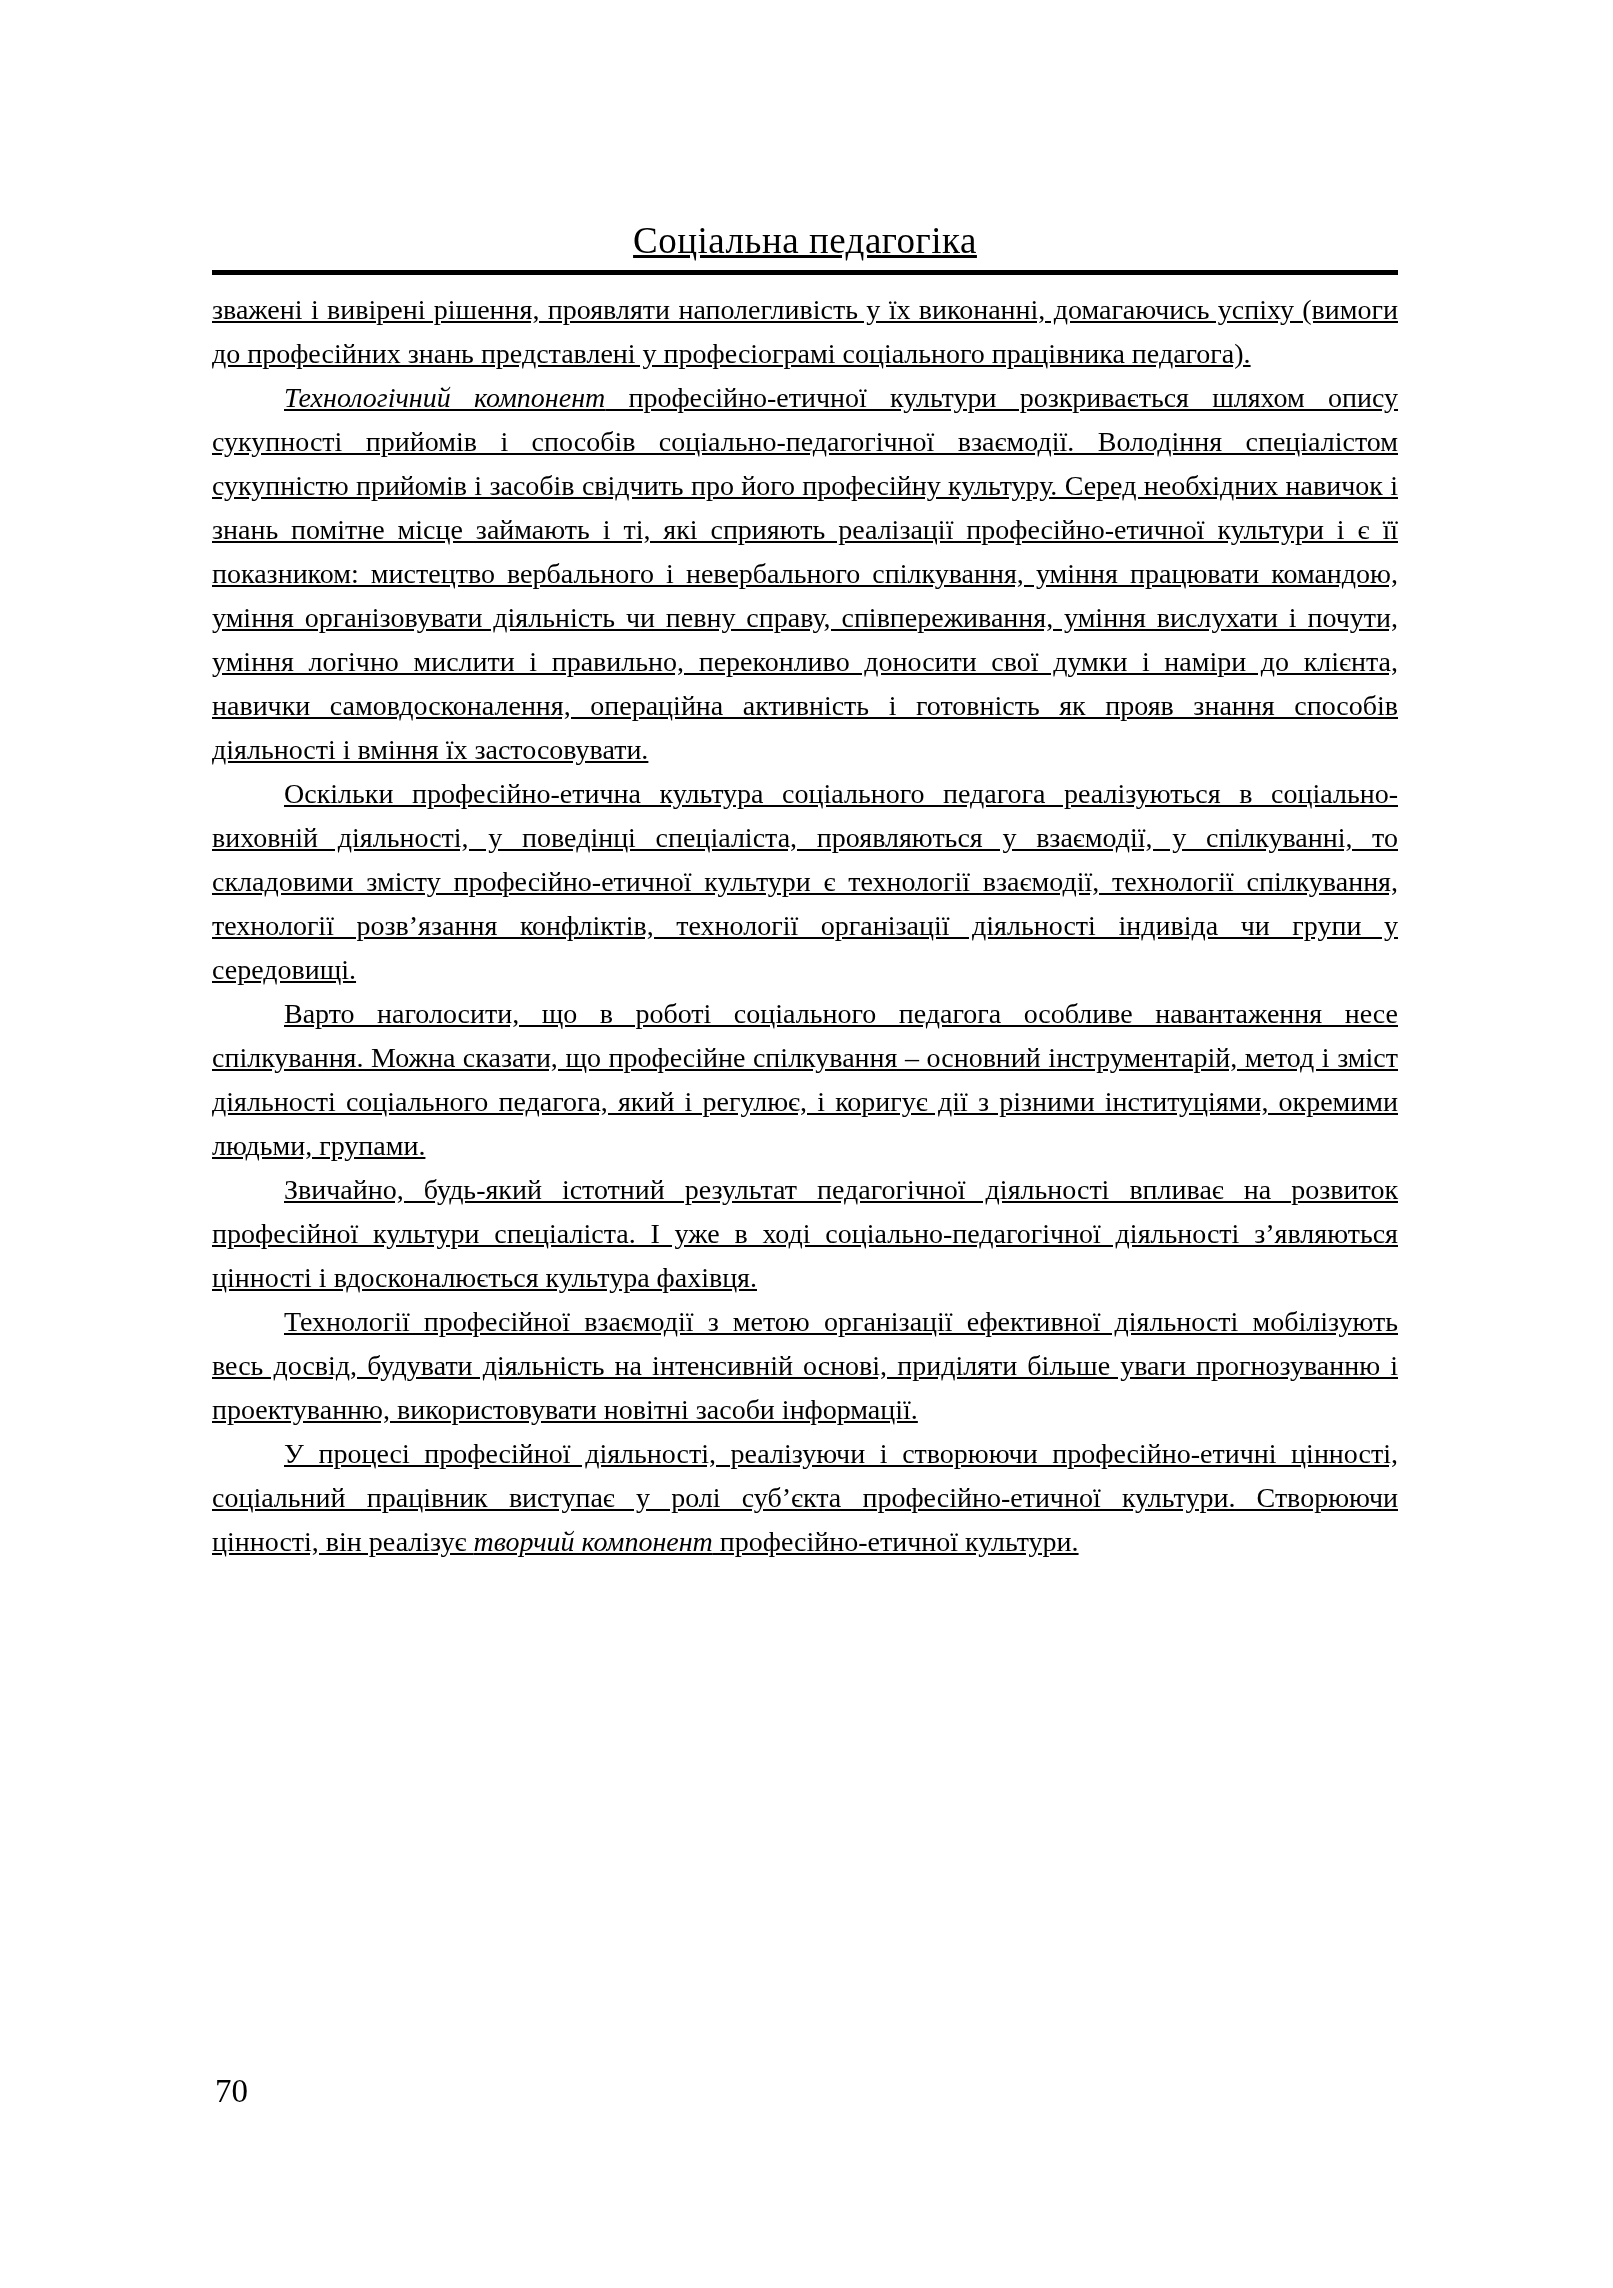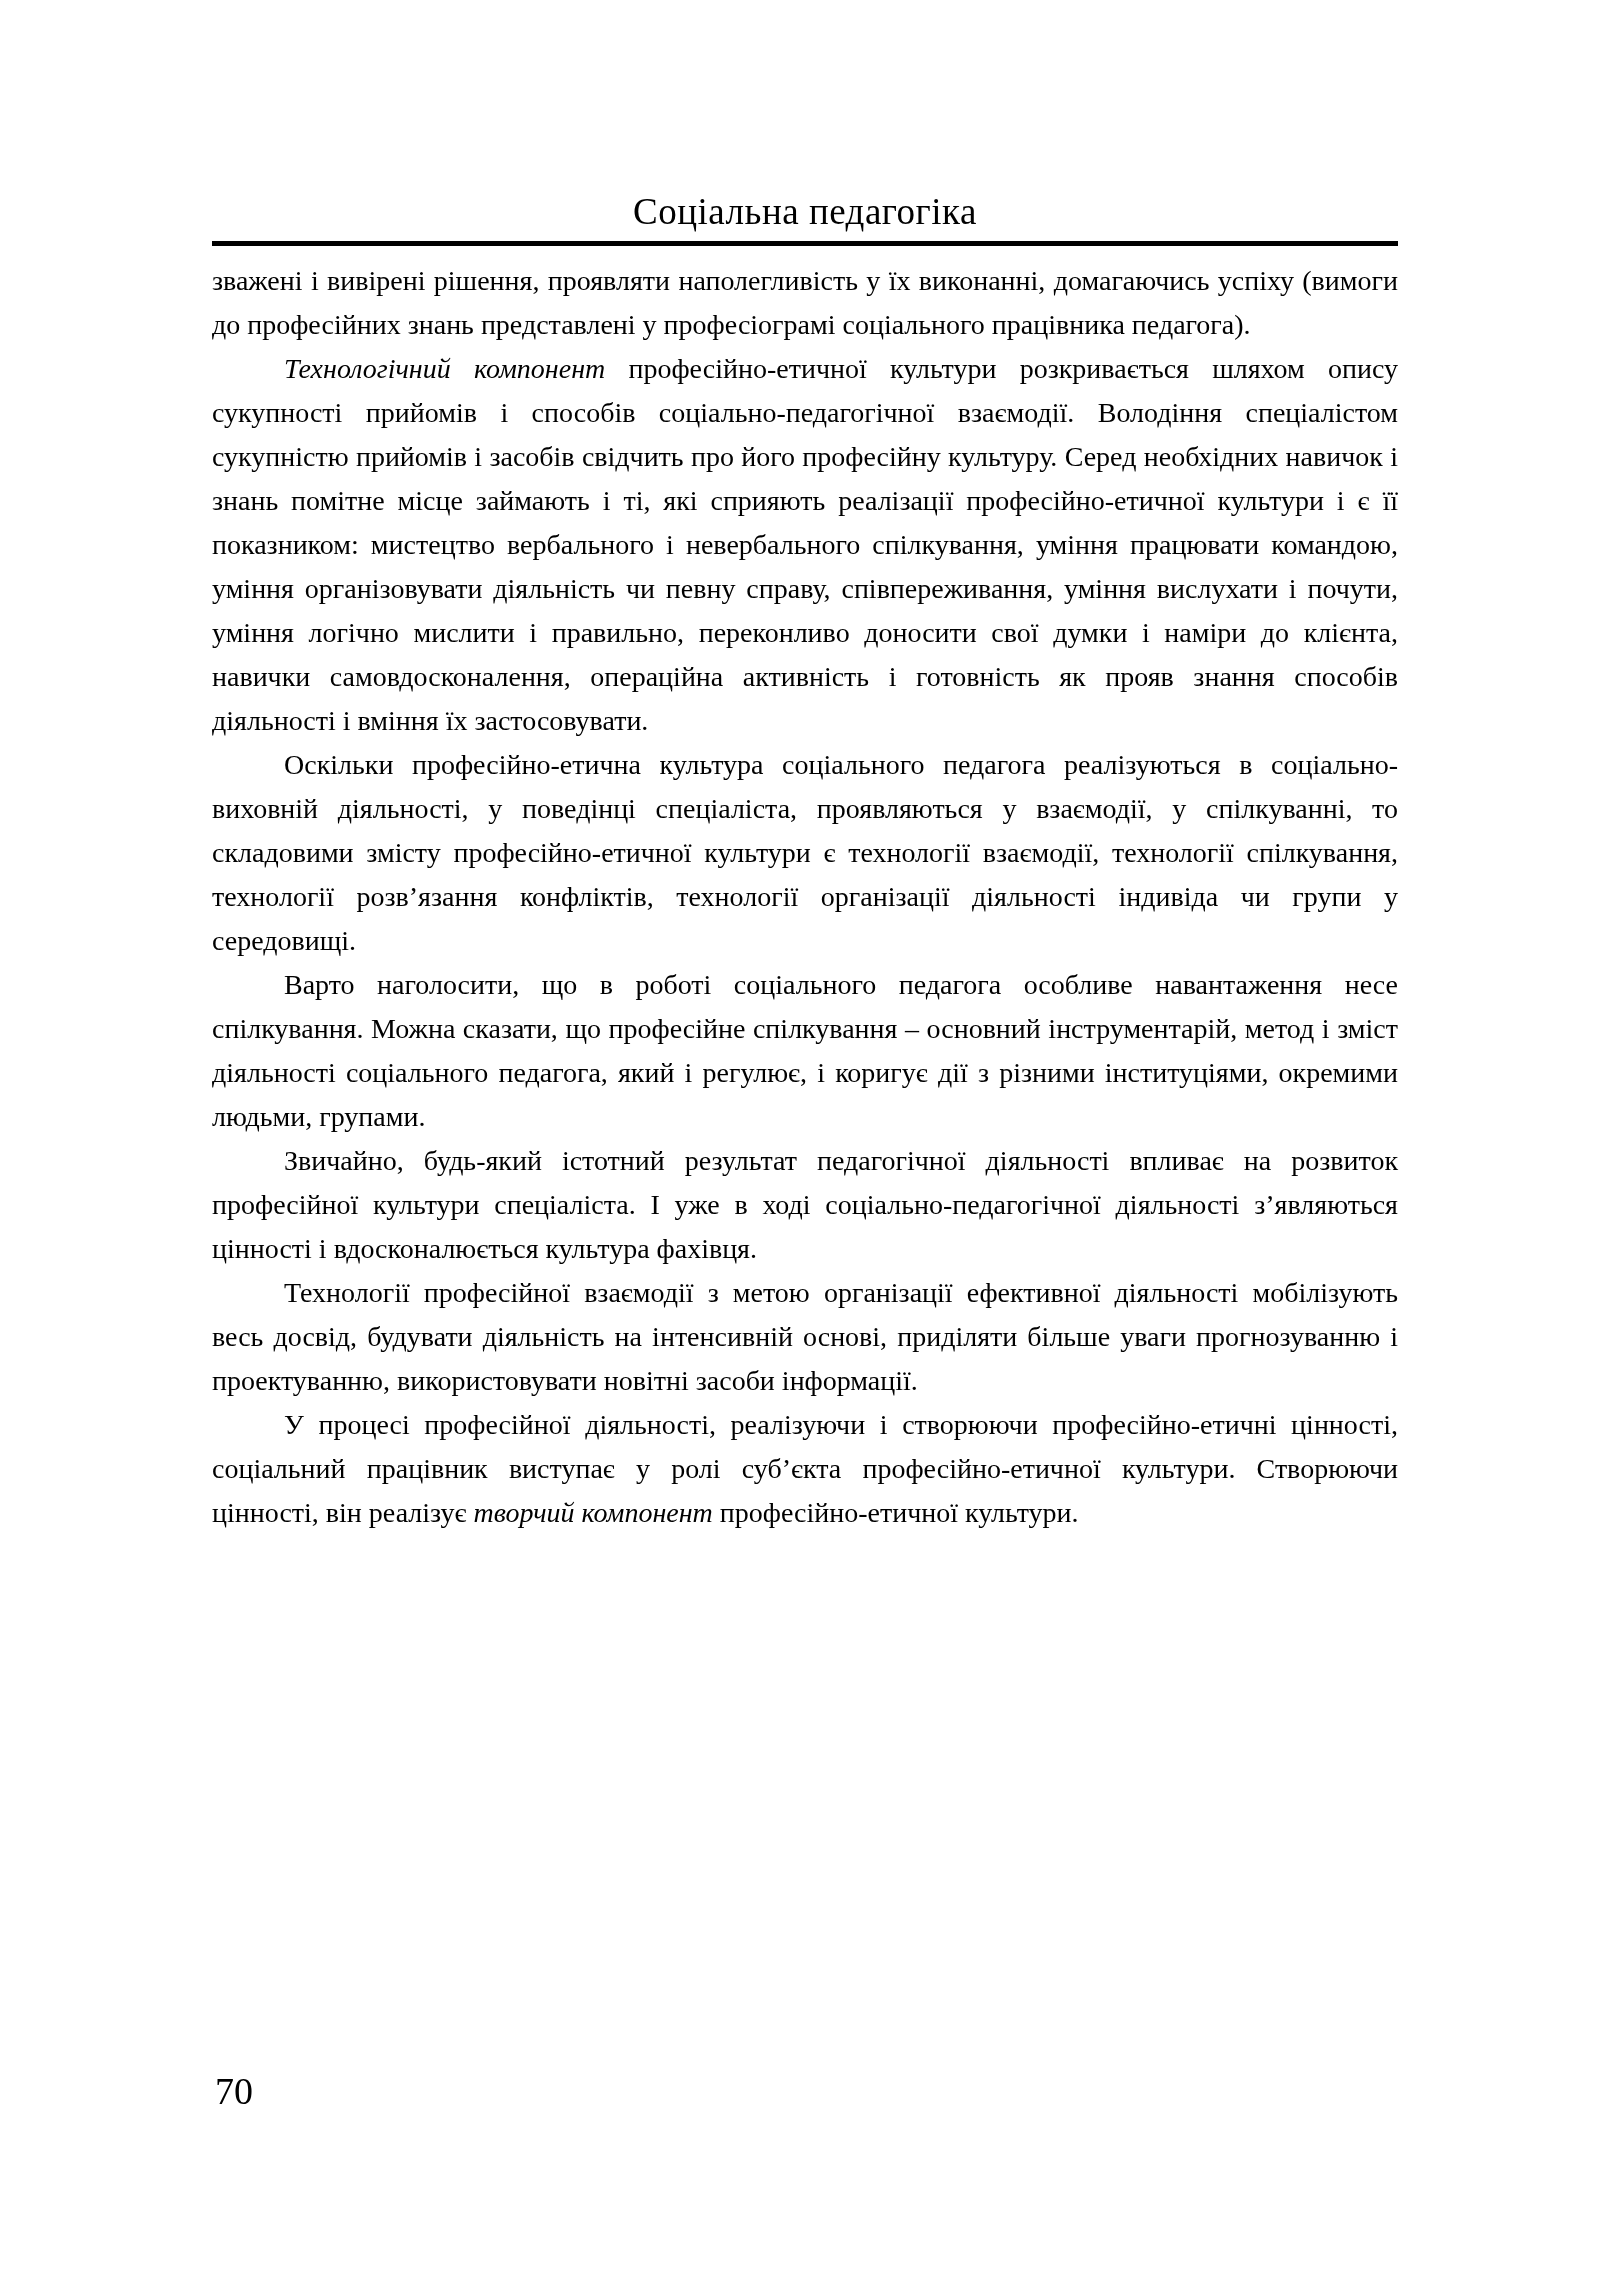--- a/index.html
+++ b/index.html
@@ -12,22 +12,23 @@
     width: 1613px;
     height: 2289px;
     background: #ffffff;
     color: #000000;
     font-family: "Liberation Serif", "DejaVu Serif", serif;
     overflow: hidden;
   }
   .column {
     position: absolute;
     left: 212px;
-    top: 191px;
+    top: 220px;
     width: 1186px;
+    text-decoration: underline;
   }
   .running-head {
     text-align: center;
     font-size: 37px;
     line-height: 42px;
     letter-spacing: 0.5px;
   }
   .head-rule {
     height: 4.6px;
     background: #000000;
@@ -48,21 +49,21 @@
   .para.continuation {
     text-indent: 0;
   }
   .para em {
     font-style: italic;
   }
   .folio {
     position: absolute;
     left: 215px;
     top: 2069px;
-    font-size: 38px;
+    font-size: 33px;
     line-height: 44px;
   }
 </style>
 </head>
 <body>
 
 <div class="sheet">
   <div class="column">
 
     <div class="running-head">Соціальна педагогіка</div>

